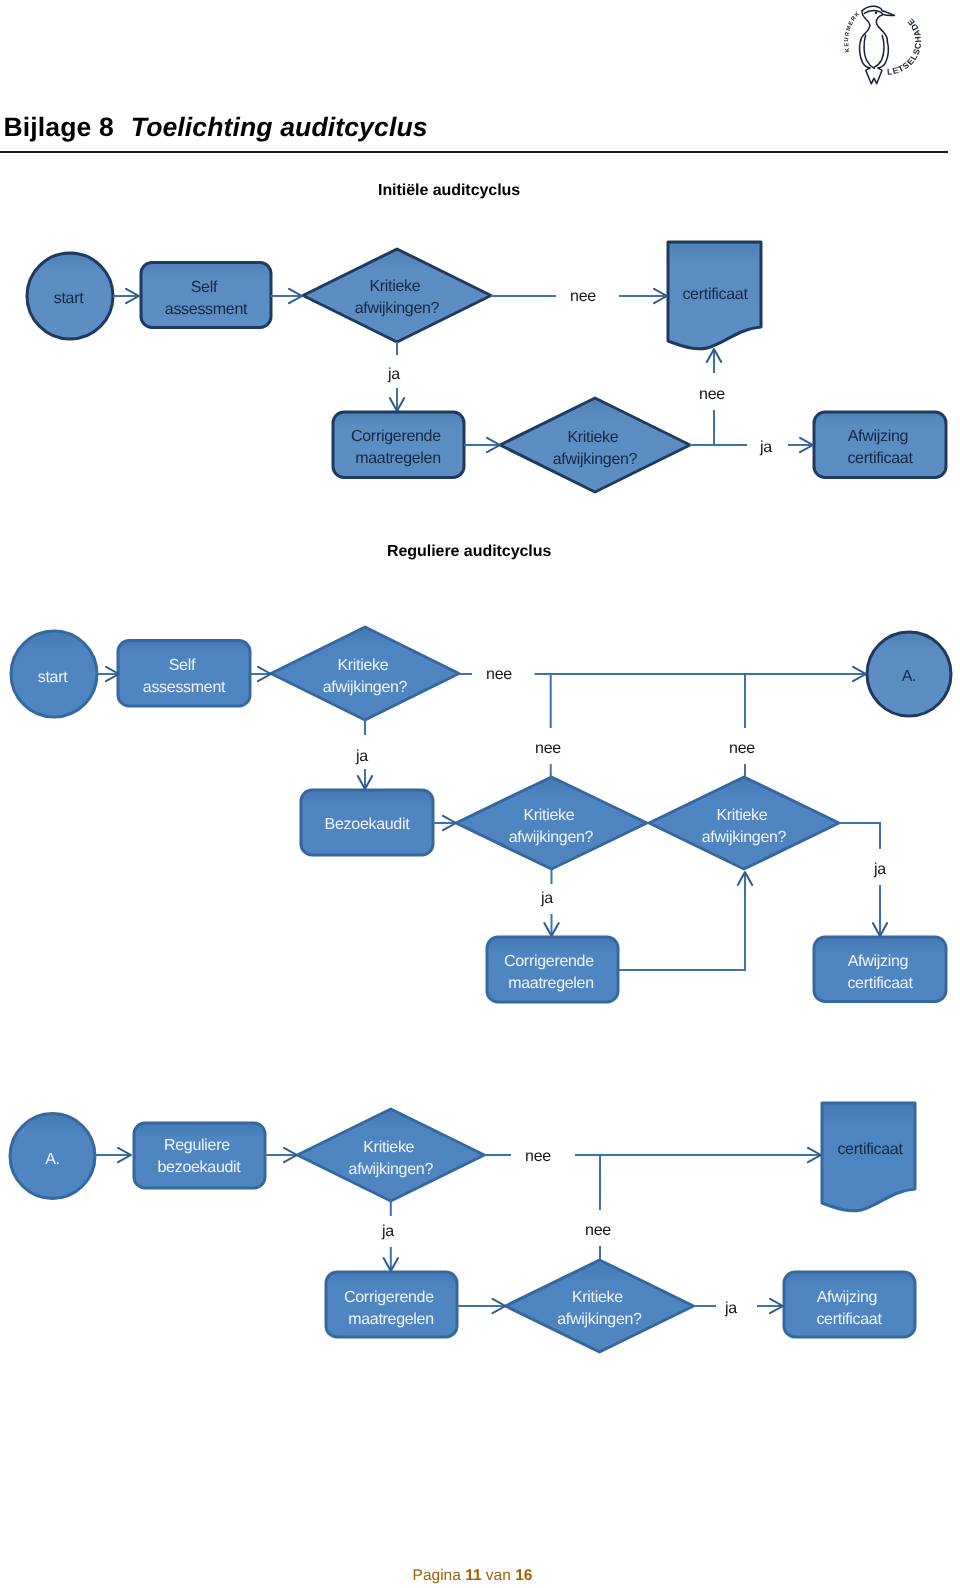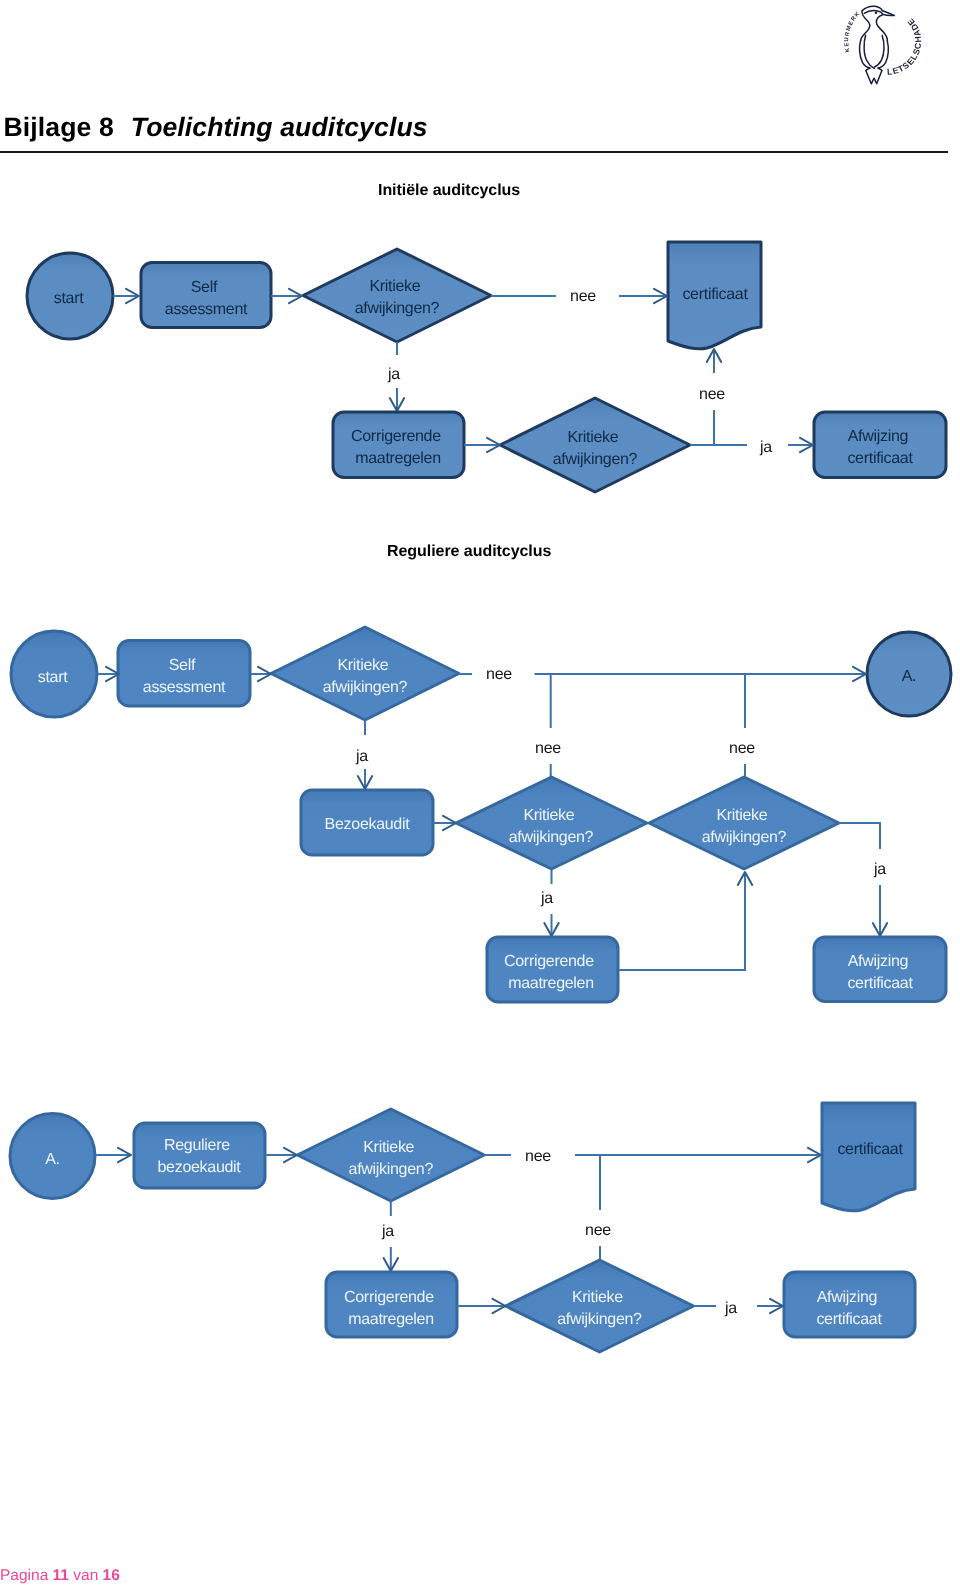--- a/index.html
+++ b/index.html
@@ -12,22 +12,22 @@
   
   #logo{position:absolute;left:833px;top:4px;width:110px;height:86px;}
   #hdr-title{position:absolute;left:3.5px;top:117px;font-size:26.6px;font-weight:bold;
              letter-spacing:0.1px;white-space:nowrap;line-height:20.5px;}
   #hdr-title .t2{display:inline-block;margin-left:17px;font-style:italic;}
   #hdr-rule{position:absolute;left:0;top:151px;width:948px;height:2px;background:#1a1a1a;}
 
   .sect-title{position:absolute;font-size:16px;font-weight:bold;white-space:nowrap;
               line-height:15px;letter-spacing:-0.05px;}
 
-  #footer{position:absolute;left:0;top:1568px;width:945px;text-align:left;
-          font-size:15.5px;line-height:1;color:#ec4899;}
+  #footer{position:absolute;left:0;top:1568px;width:945px;text-align:center;
+          font-size:15.5px;line-height:1;color:#a16207;}
   #footer span{font-weight:normal;}
   #footer b{font-weight:bold;}
 
   svg.flow{position:absolute;left:0;top:0;width:960px;height:1588px;overflow:visible;
            pointer-events:none;shape-rendering:geometricPrecision;}
   .shp{fill:url(#shpGrad);stroke:#1F3A5F;stroke-width:3;stroke-linejoin:round;}
   .shp2{fill:url(#shpGrad2);stroke:#35689E;stroke-width:3;stroke-linejoin:round;}
   .conn{stroke:#3D72AA;stroke-width:2;fill:none;stroke-linecap:butt;}
   .conn-head{stroke:#2F5C8A;stroke-width:2;fill:none;stroke-linecap:round;stroke-linejoin:round;}
   .nodetext{font-family:"Liberation Sans",sans-serif;font-size:16px;letter-spacing:-0.3px;

